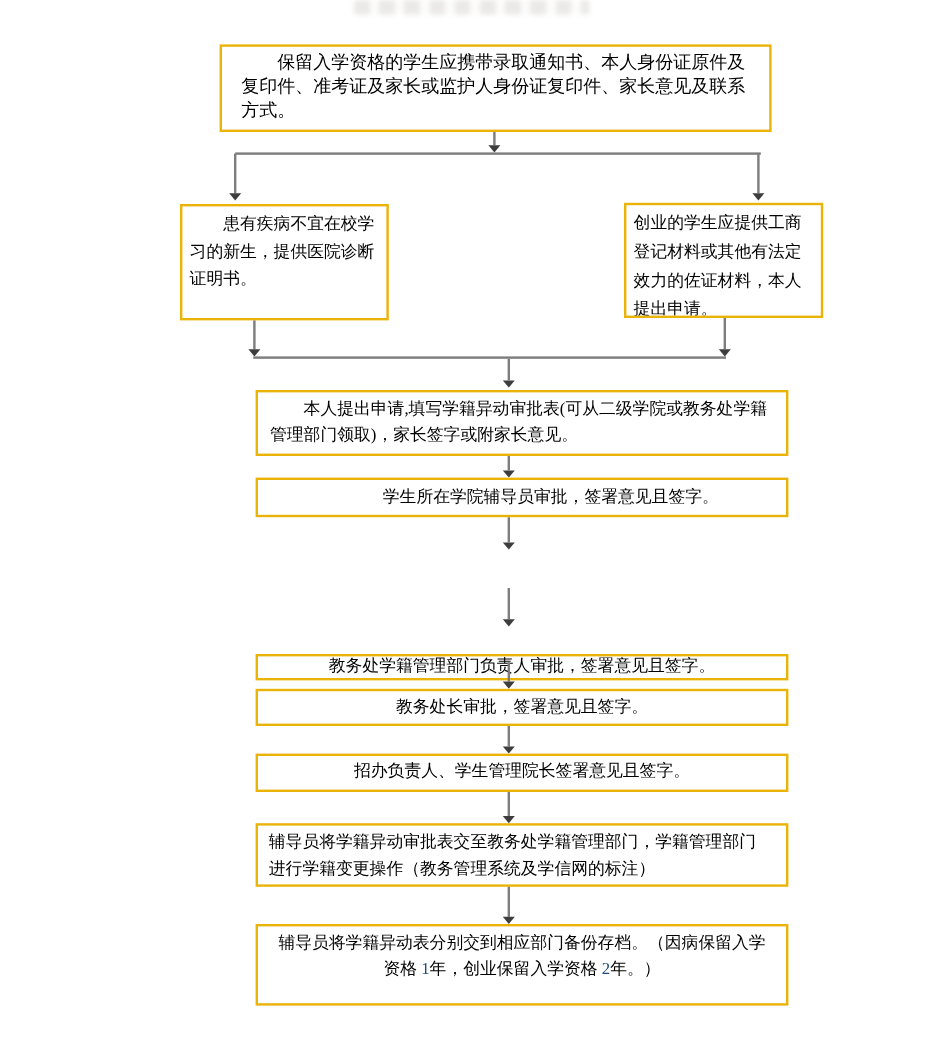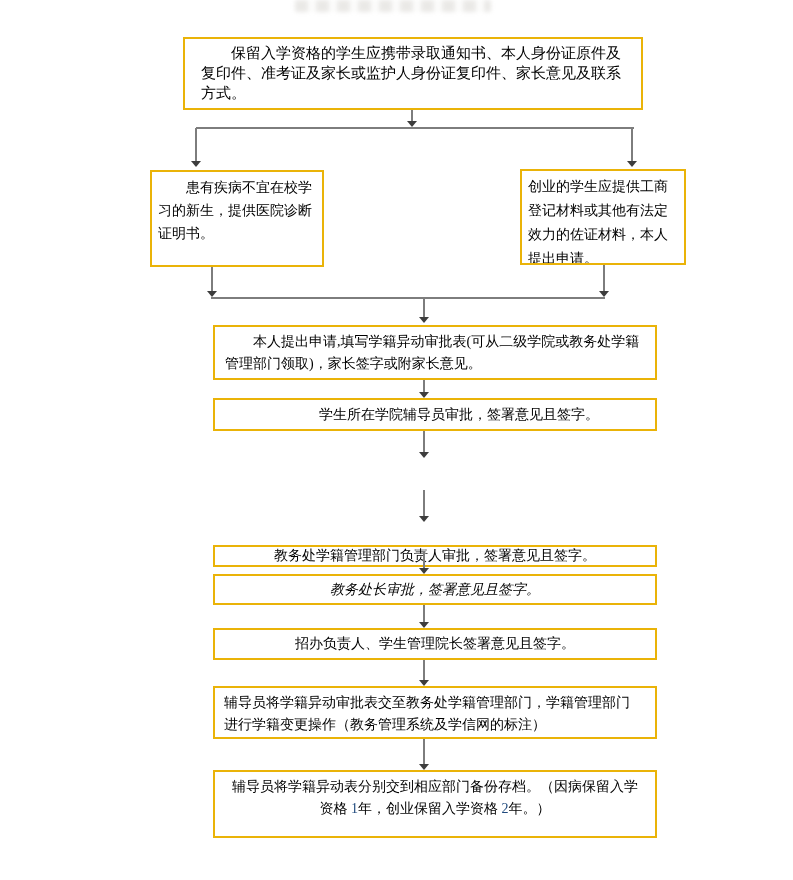--- a/index.html
+++ b/index.html
@@ -111,21 +111,21 @@
 
 
   <div class="vline" style="left:423px; top:490px; height:26px;"></div>
   <div class="ahead" style="left:419px; top:516px;"></div>
 
   <div class="fbox center-single" style="left:213px; top:522px; width:444px; height:22px;margin-top:23px;">教务处学籍管理部门负责人审批，签署意见且签字。</div>
 
   <div class="vline" style="left:423px; top:552px; height:16px;"></div>
   <div class="ahead" style="left:419px; top:568px;"></div>
 
-  <div class="fbox center-single" style="left:213px; top:574px; width:444px; height:31px;font-style:italic;">教务处长审批，签署意见且签字。</div>
+  <div class="fbox center-single" style="left:213px; top:574px; width:444px; height:31px;">教务处长审批，签署意见且签字。</div>
 
   <div class="vline" style="left:423px; top:605px; height:17px;"></div>
   <div class="ahead" style="left:419px; top:622px;"></div>
 
   <div class="fbox center-single" style="left:213px; top:628px; width:444px; height:32px;">招办负责人、学生管理院长签署意见且签字。</div>
 
   <div class="vline" style="left:423px; top:660px; height:20px;"></div>
   <div class="ahead" style="left:419px; top:680px;"></div>
 
   <div class="fbox" style="left:213px; top:686px; width:444px; height:53px; padding:4px 16px 4px 9px;">辅导员将学籍异动审批表交至教务处学籍管理部门，学籍管理部门进行学籍变更操作（教务管理系统及学信网的标注）</div>

